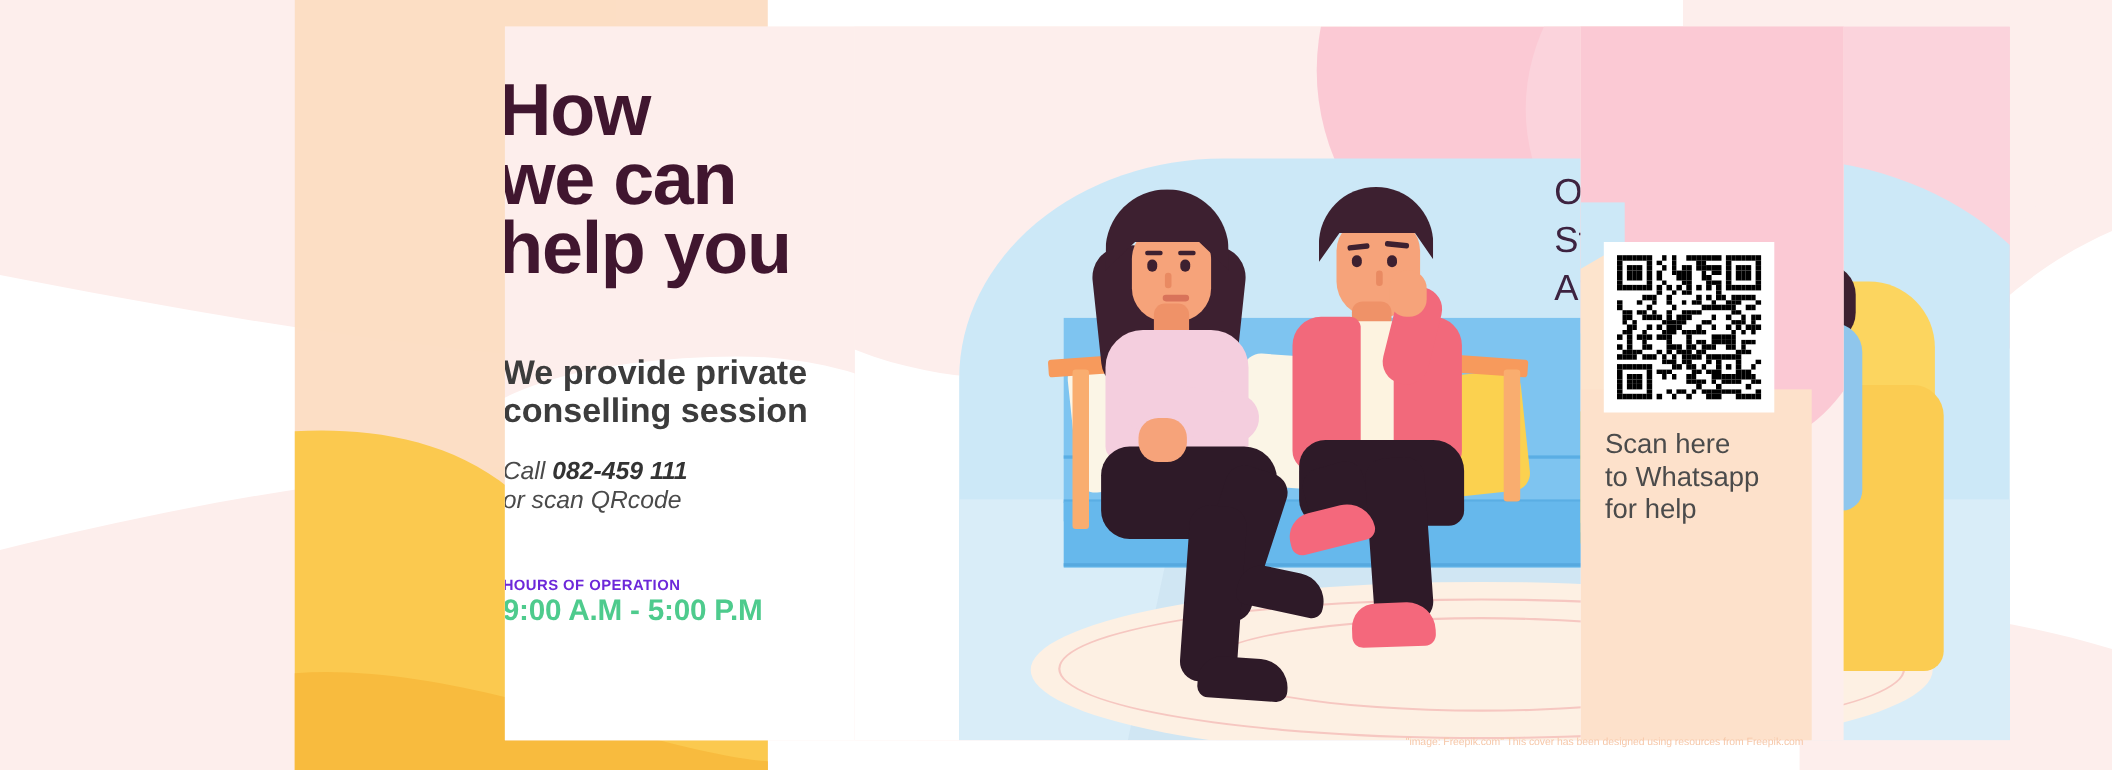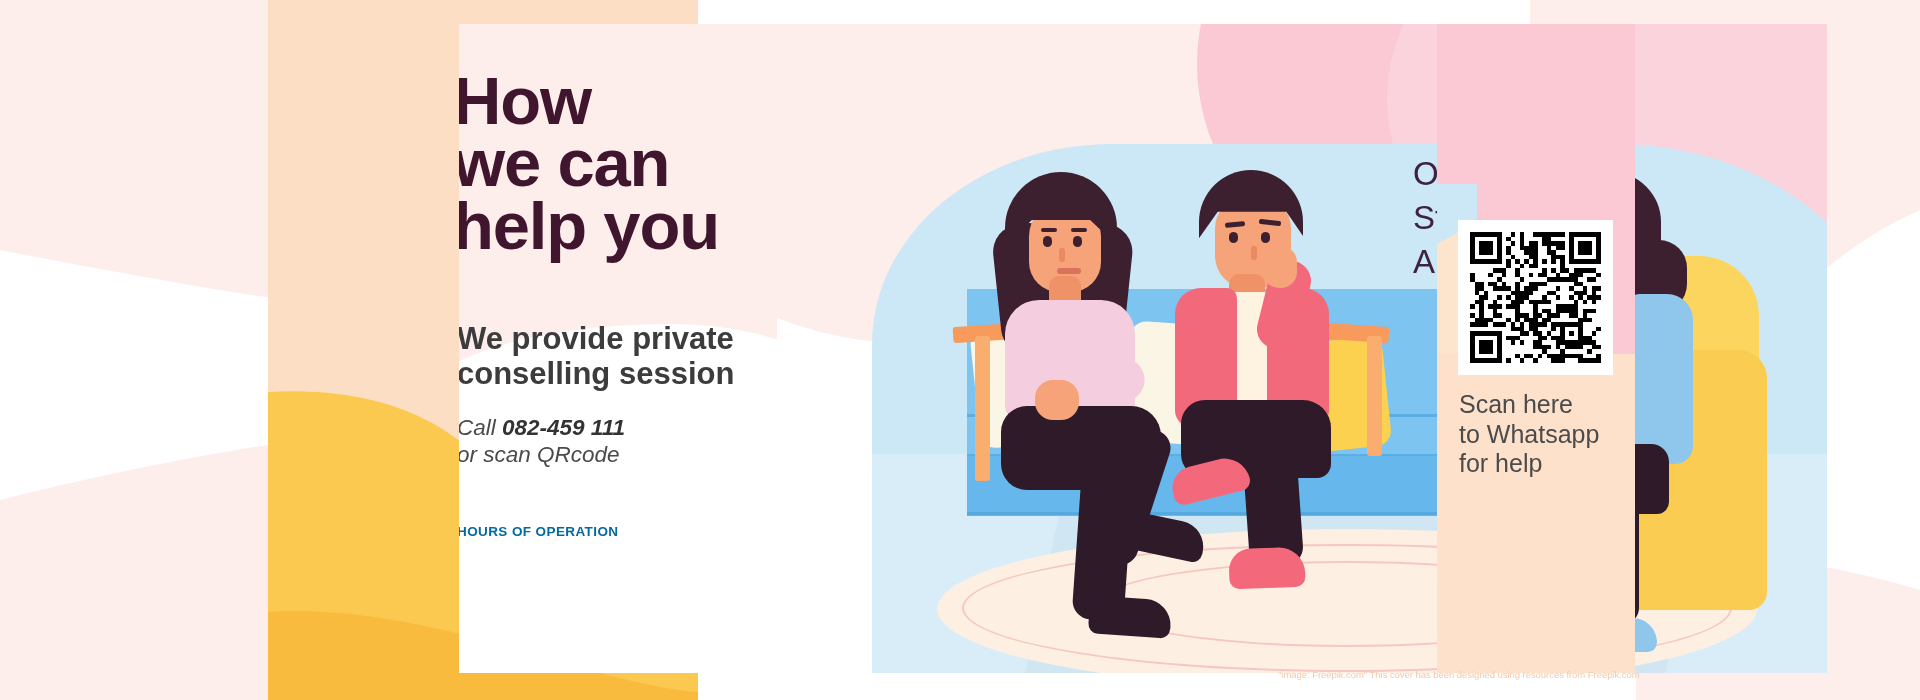--- a/index.html
+++ b/index.html
@@ -70,21 +70,21 @@
     font-size:22.5px;
     line-height:1.22;
     z-index:4;
     font-style:italic;
   }
   .calls b{ font-weight:700; color:#333; }
 
   .hours-label{
     position:absolute;
     left:-2px; top:500px;
-    color:#0369a1;
+    color:#6d28d9;
     font-size:13.5px;
     font-weight:700;
     letter-spacing:0.4px;
     z-index:4;
   }
   .hours-value{
     position:absolute;
     left:-2px; top:516px;
     color:#4ecb8d;
     font-size:27px;
@@ -506,21 +506,21 @@
     color:#2f4a52;
     font-size:16.5px;
     margin-top:2px;
     letter-spacing:-0.1px;
   }
 
   
   #qr-panel{
     position:absolute;
     left:1437px; top:24px;
-    width:198px; height:649px;
+    width:239px; height:649px;
     overflow:hidden;
     background:#fdeeec;
     z-index:80;
   }
   #qr-panel .qp-blue{ position:absolute; left:-80px; top:160px; width:120px; height:300px; background:#cce8f7;}
   #qr-panel .qp-cream{ position:absolute; left:-70px; top:230px; width:160px; height:200px; background:#fde4cd; transform:rotate(-30deg);}
   #qr-panel .qp-pink{ position:absolute; left:-40px; top:-200px; width:330px; height:580px; background:#fbc9d4; border-radius:0 0 40% 50%;}
   #qr-panel .qp-peach{ position:absolute; left:0px; top:330px; width:210px; height:330px; background:#fde1cb;}
   #qr-panel .qp-yellow{ position:absolute; left:-80px; top:350px; width:90px; height:120px; background:#fbc94f;}
 
@@ -602,20 +602,21 @@
       <span>We provide private</span><br>
       <span>conselling session</span>
     </div>
 
     <div class="calls">
       <div><span>Call </span><b>082-459 111</b></div>
       <div>or scan QRcode</div>
     </div>
 
     <div class="hours-label">HOURS OF OPERATION</div>
+    <div class="hours-value">9:00 A.M - 5:00 P.M</div>
   </div>
 
   <div id="illus">
     <div class="white-bg"></div>
     <div class="cream-left"></div>
     <div class="pink-blob-top"></div>
     <div class="pink-blob-top2"></div>
     <div class="blue-blob"></div>
     <div class="blue-light"></div>
 

